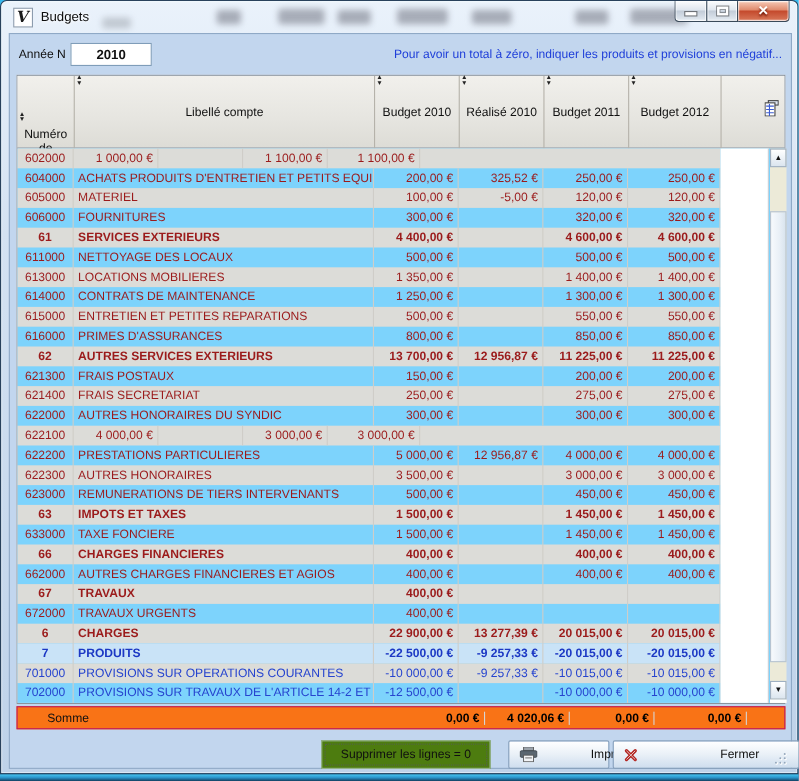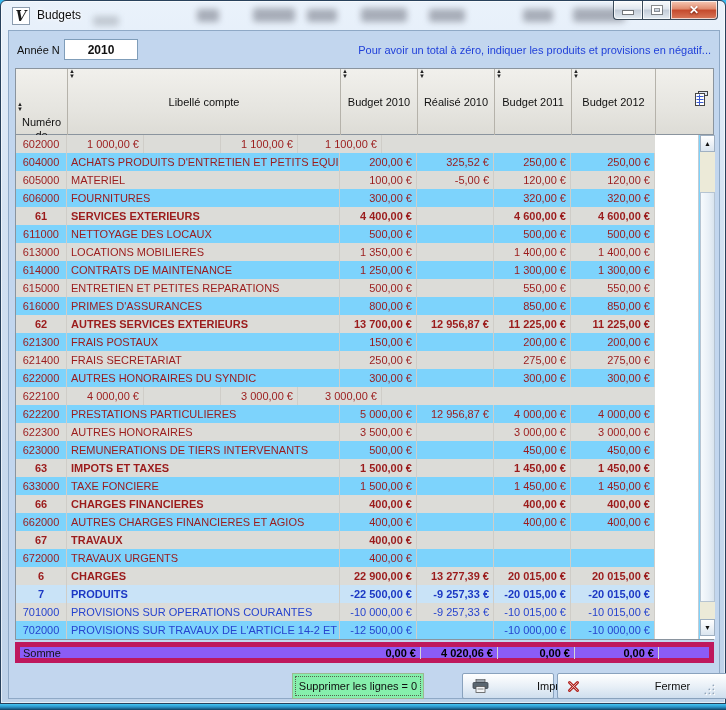--- a/index.html
+++ b/index.html
@@ -105,32 +105,32 @@
     font-size:7px; line-height:15px; text-align:center; color:#111; }
   .sbtn.up{ top:0; }
   .sbtn.down{ top:484px; }
   .sthumb{ position:absolute; left:0; top:57px; width:15px; height:410px;
     background:linear-gradient(90deg,#f7fafd 0%,#e8eff6 60%,#d9e4ee 100%); border:1px solid #b6c4d2; }
   .sbottom{ position:absolute; left:0; top:501px; width:15px; height:3px; background:#fff; }
 
   
   .somme{
     position:absolute; left:6px; top:611px; width:699px; height:21px;
-    background:#8b5cf6; border:5px solid #be185d; display:flex; align-items:center; font-size:11px;
+    background:#f97316; border:1px solid #be185d; display:flex; align-items:center; font-size:11px;padding-left:24px;
   }
   .somme .slabel{ width:324px; padding-left:3px; color:#111; }
   .somme .sval{ width:77px; text-align:right; padding-right:4px; font-weight:bold; color:#000; border-right:1px solid #d5d5d5; }
   .somme .sval.last{ width:84px; }
   .somme .sfill{ flex:1; }
 
   
   .btn{ position:absolute; top:642px; height:26px; font-size:11px; color:#101010;
     display:flex; align-items:center; cursor:pointer; }
   .btn-delete{
-    left:283px; width:132px; background:#86efac; border:1px solid #9cb894;
+    left:283px; width:154px; background:#4d7c0f; border:1px solid #9cb894;
     outline:1px dotted #55614f; outline-offset:-4px; justify-content:center;
   }
   .btn-glass{ background:linear-gradient(180deg,#ffffff 0%,#e9f0f7 50%,#cfdeee 100%);
     border:1px solid #89a2bd; border-radius:2px; }
   .btn-print{ left:453px; width:92px; }
   .btn-close2{ left:548px; width:171px; }
   .btn .ic{ margin-left:9px; flex:0 0 auto; }
   .btn .bl{ flex:1; text-align:center; padding-right:10px;padding-left:48px; }
 
   .resize-grip{ position:absolute; right:2px; bottom:1px; width:15px; height:15px; }

